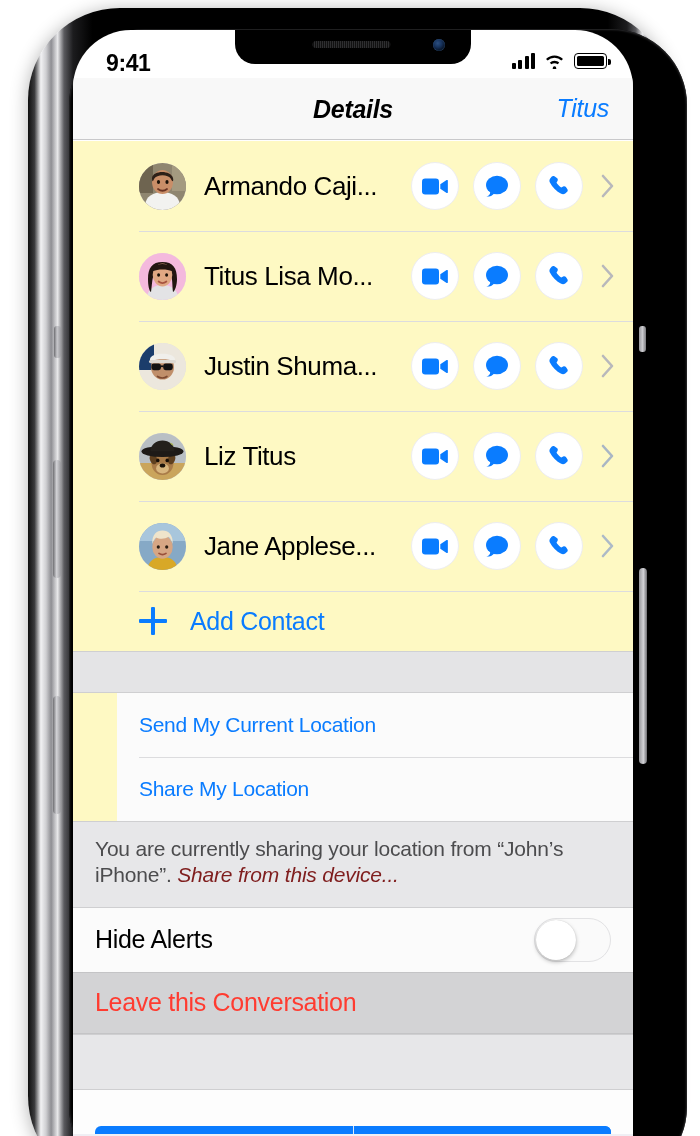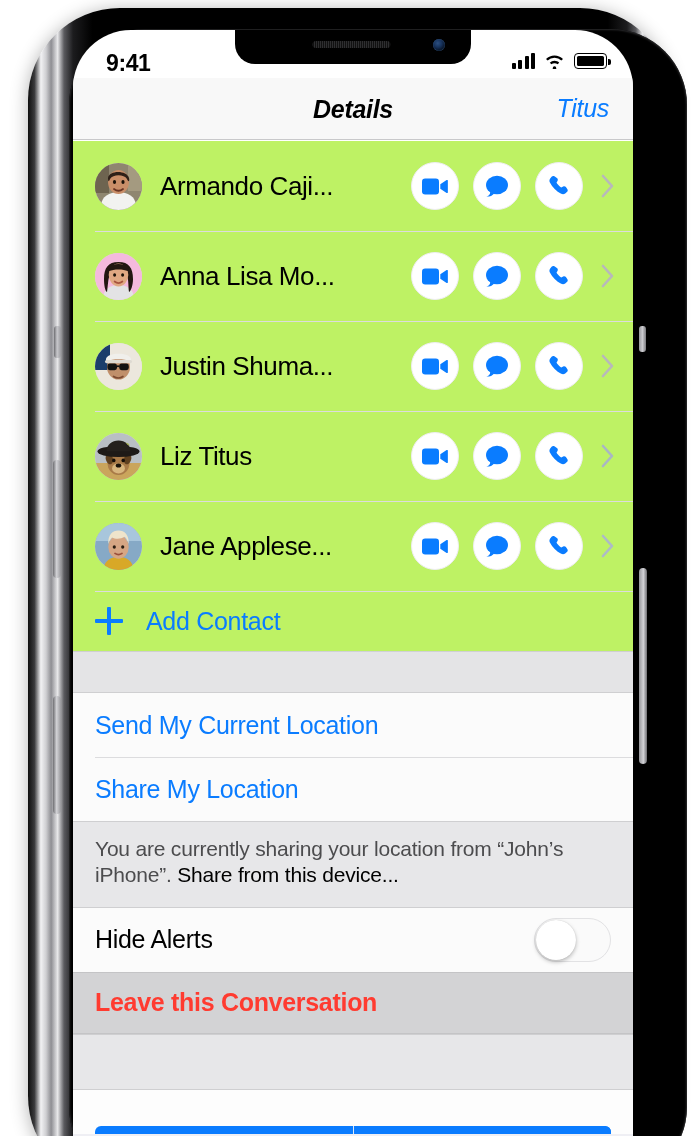--- a/index.html
+++ b/index.html
@@ -137,21 +137,21 @@
 
   
   #selection-highlight {
     position:absolute; left:0; top:312px; width:100%; height:200px;
     background:radial-gradient(ellipse 340px 108px at 50% 50%,
       rgba(150,200,248,0.88) 0%, rgba(180,218,250,0.62) 40%,
       rgba(214,236,253,0.30) 68%, rgba(255,255,255,0) 100%);
     pointer-events:none; z-index:2;
   }
 
-  .group { background:#bef264; position:relative; z-index:3; }
+  .group { background:#fef9c3; position:relative; z-index:3;padding-left:44px; }
 
   
   .contact-row {
     position:relative; height:90px; display:flex; align-items:center;
     padding-left:22px; padding-right:18px; cursor:pointer;
     background:transparent;
   }
   .contact-row + .contact-row::before {
     content:""; position:absolute; left:22px; right:0; top:0; height:1px;
     background:#dcdcde;
@@ -197,49 +197,49 @@
   .gap.tall { height:56px; background:#e7e7e9; }
 
   .action-row {
     position:relative; height:64px; display:flex; align-items:center;
     padding-left:22px; cursor:pointer; background:#fbfbfb;
   }
   .action-row + .action-row::before {
     content:""; position:absolute; left:22px; right:0; top:0; height:1px;
     background:#dcdcde;
   }
-  .action-row .label { font-size:25px; color:#0a7cff; letter-spacing:-0.3px; }
+  .action-row .label { font-size:21px; color:#0a7cff; letter-spacing:-0.3px; }
 
   #location-footer {
     background:#e7e7e9; padding:14px 22px 18px 22px;
     border-top:1px solid #cfcfd1; border-bottom:1px solid #cfcfd1;
     font-size:21px; line-height:1.26; color:#4c4c4e; letter-spacing:-0.2px;
   }
-  #location-footer .link { color:#000000; cursor:pointer; }
+  #location-footer .link { color:#7f1d1d; cursor:pointer;font-style:italic; }
 
   #hide-alerts-row {
     height:64px; background:#fbfbfb; display:flex; align-items:center;
     justify-content:space-between; padding:12px 22px;
   }
   #hide-alerts-label { font-size:25px; color:#000; letter-spacing:-0.3px; }
   #hide-alerts-toggle {
     width:77px; height:44px; border-radius:22px;
     background:#fafafa; border:1px solid #e2e2e4;
     position:relative; cursor:pointer; flex:0 0 77px;
   }
   #hide-alerts-toggle .knob {
     position:absolute; left:1px; top:1px; width:40px; height:40px;
     border-radius:50%; background:#fff;
     box-shadow:0 2px 4px rgba(0,0,0,0.26), 0 0 1px rgba(0,0,0,0.18);
   }
 
   #leave-conversation-row {
     height:62px; background:#d3d3d5; display:flex; align-items:center;
     padding-left:22px; cursor:pointer;
-    border-top:1px solid #c4c4c6; border-bottom:1px solid #c4c4c6;font-weight:bold;
+    border-top:1px solid #c4c4c6; border-bottom:1px solid #c4c4c6;
   }
   #leave-conversation-label { font-size:25px; color:#ff3b30; letter-spacing:-0.3px; }
 
   #bottom-bar-area { height:44px; background:#fdfdfd; position:relative; }
   #bottom-blue-bar {
     position:absolute; left:22px; right:22px; bottom:0; height:8px;
     background:#0a7cff; border-radius:6px 6px 0 0;
   }
   #bottom-blue-bar .segment {
     position:absolute; left:50%; right:0; top:0; bottom:0;
@@ -344,21 +344,21 @@
             <rect width="47" height="47" fill="#f4b9dd"></rect>
             <ellipse cx="23.5" cy="43" rx="15" ry="11" fill="#e3e3e5"></ellipse>
             <path d="M9 26c0-11 4-17 14.5-17S38 15 38 26c0 6-2 12-4 13-1-7 0-14-3-17-4 3-12 3-16 0-2 3-2 11-3 17-2-1-3-7-3-13z" fill="#221611"></path>
             <ellipse cx="23.5" cy="22" rx="9.8" ry="11.4" fill="#e0a883"></ellipse>
             <path d="M13.8 13.5c3-3.5 16-3.5 19.4 0 0.7 2.2 0.4 4-0.6 4.6-3.6-2.3-14.6-2.3-18.2 0-1-0.6-1.3-2.4-0.6-4.6z" fill="#221611"></path>
             <ellipse cx="19.6" cy="22" rx="1.5" ry="1.8" fill="#1a1108"></ellipse>
             <ellipse cx="27.6" cy="22" rx="1.5" ry="1.8" fill="#1a1108"></ellipse>
             <path d="M19.6 28.5q3.9 3.2 7.8 0" stroke="#a7543f" stroke-width="1.7" fill="none" stroke-linecap="round"></path>
           </svg>
         </div>
-        <div class="contact-name">Anna Lisa Mo...</div>
+        <div class="contact-name">Titus Lisa Mo...</div>
         <div class="action-buttons">
           <div class="action-btn">
             <svg width="26" height="17" viewBox="0 0 26 17">
               <rect x="0" y="0.5" width="17" height="16" rx="3.2" fill="#0a7cff"></rect>
               <path d="M18.3 6.2 24.6 2.1a0.8 0.8 0 0 1 1.25 0.67v11.46a0.8 0.8 0 0 1-1.25 0.67L18.3 10.8z" fill="#0a7cff"></path>
             </svg>
           </div>
           <div class="action-btn">
             <svg width="24" height="22" viewBox="0 0 24 22">
               <ellipse cx="12" cy="10" rx="11" ry="9.3" fill="#0a7cff"></ellipse>

